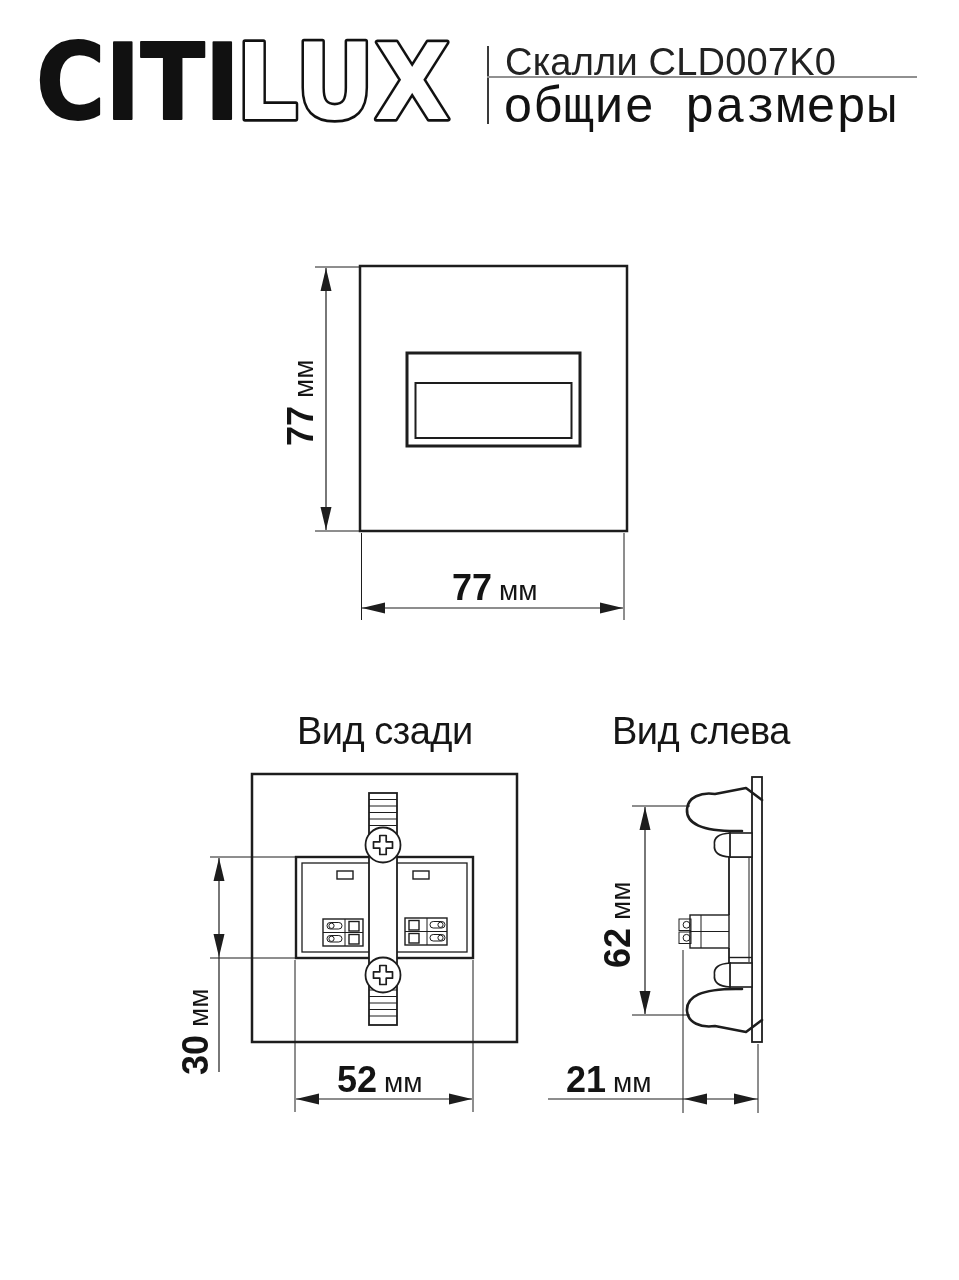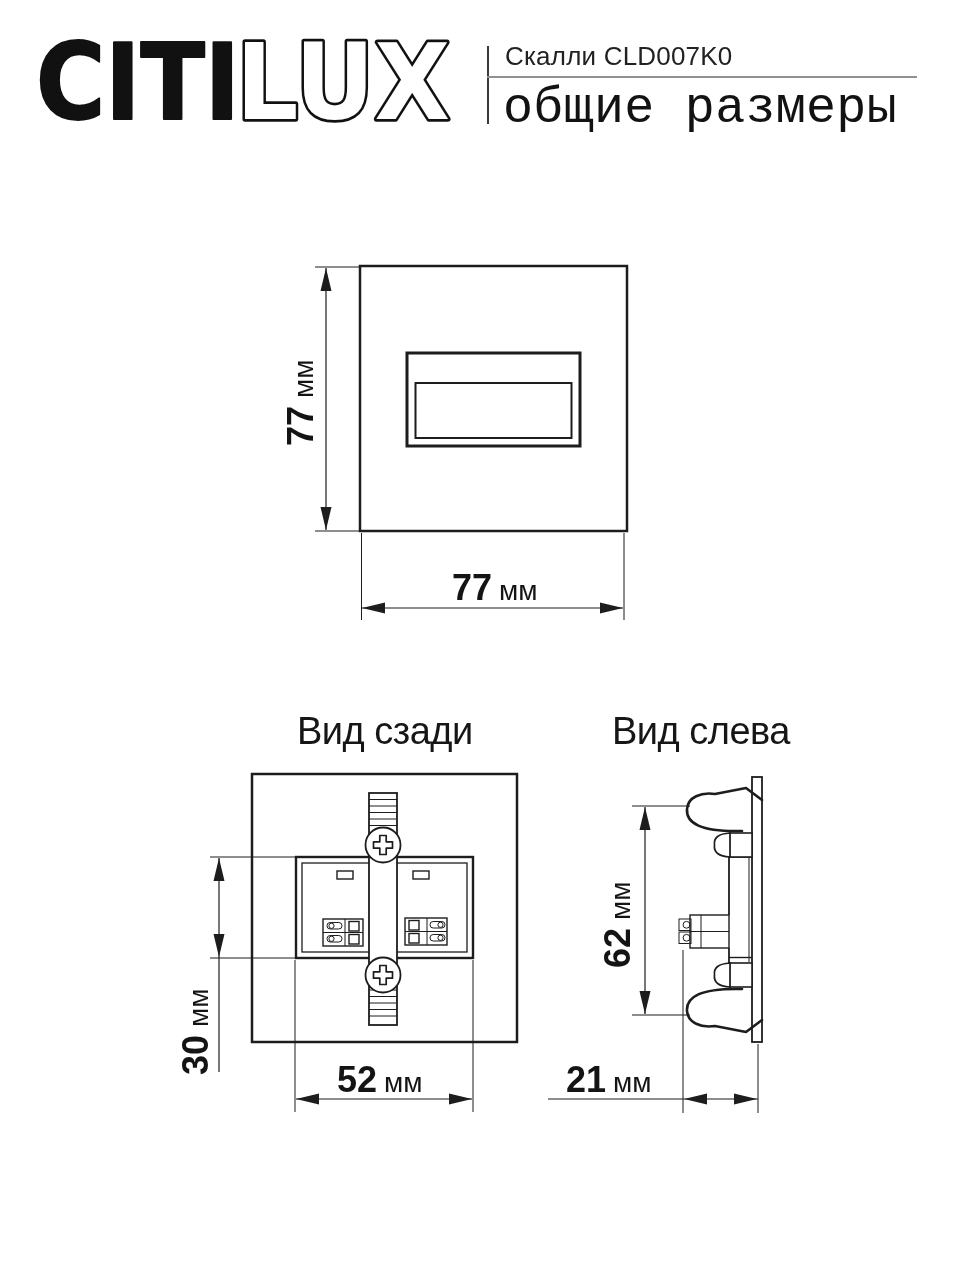--- a/index.html
+++ b/index.html
@@ -5,21 +5,21 @@
   html,body{margin:0;padding:0;background:#fff;}
   .page{
     position:relative;width:959px;height:1280px;background:#ffffff;
     font-family:"Liberation Sans",sans-serif;color:#1a1a1a;overflow:hidden;
   }
   
   .logo{position:absolute;left:36px;top:36px;width:416px;height:92px;}
   .header-divider{position:absolute;left:487px;top:46px;width:2px;height:78px;background:#3a3a3a;}
   .product-name{
     position:absolute;left:505px;top:41px;width:420px;height:32px;
-    font-size:26px;font-weight:400;color:#222;white-space:nowrap;letter-spacing:0.2px;
+    font-size:38px;font-weight:400;color:#222;white-space:nowrap;letter-spacing:0.2px;
   }
   .header-rule{position:absolute;left:487px;top:76px;width:430px;height:2px;background:#909090;}
   .subtitle{
     position:absolute;left:503px;top:80px;width:450px;height:50px;
     font-size:50px;font-weight:400;color:#121212;white-space:nowrap;letter-spacing:0.3px;font-family:Liberation Mono, monospace;
   }
   
   .drawing{position:absolute;left:0;top:0;width:959px;height:1280px;}
   .ln{stroke:#1d1d1d;fill:none;}
   .outline{stroke-width:2.5;}

